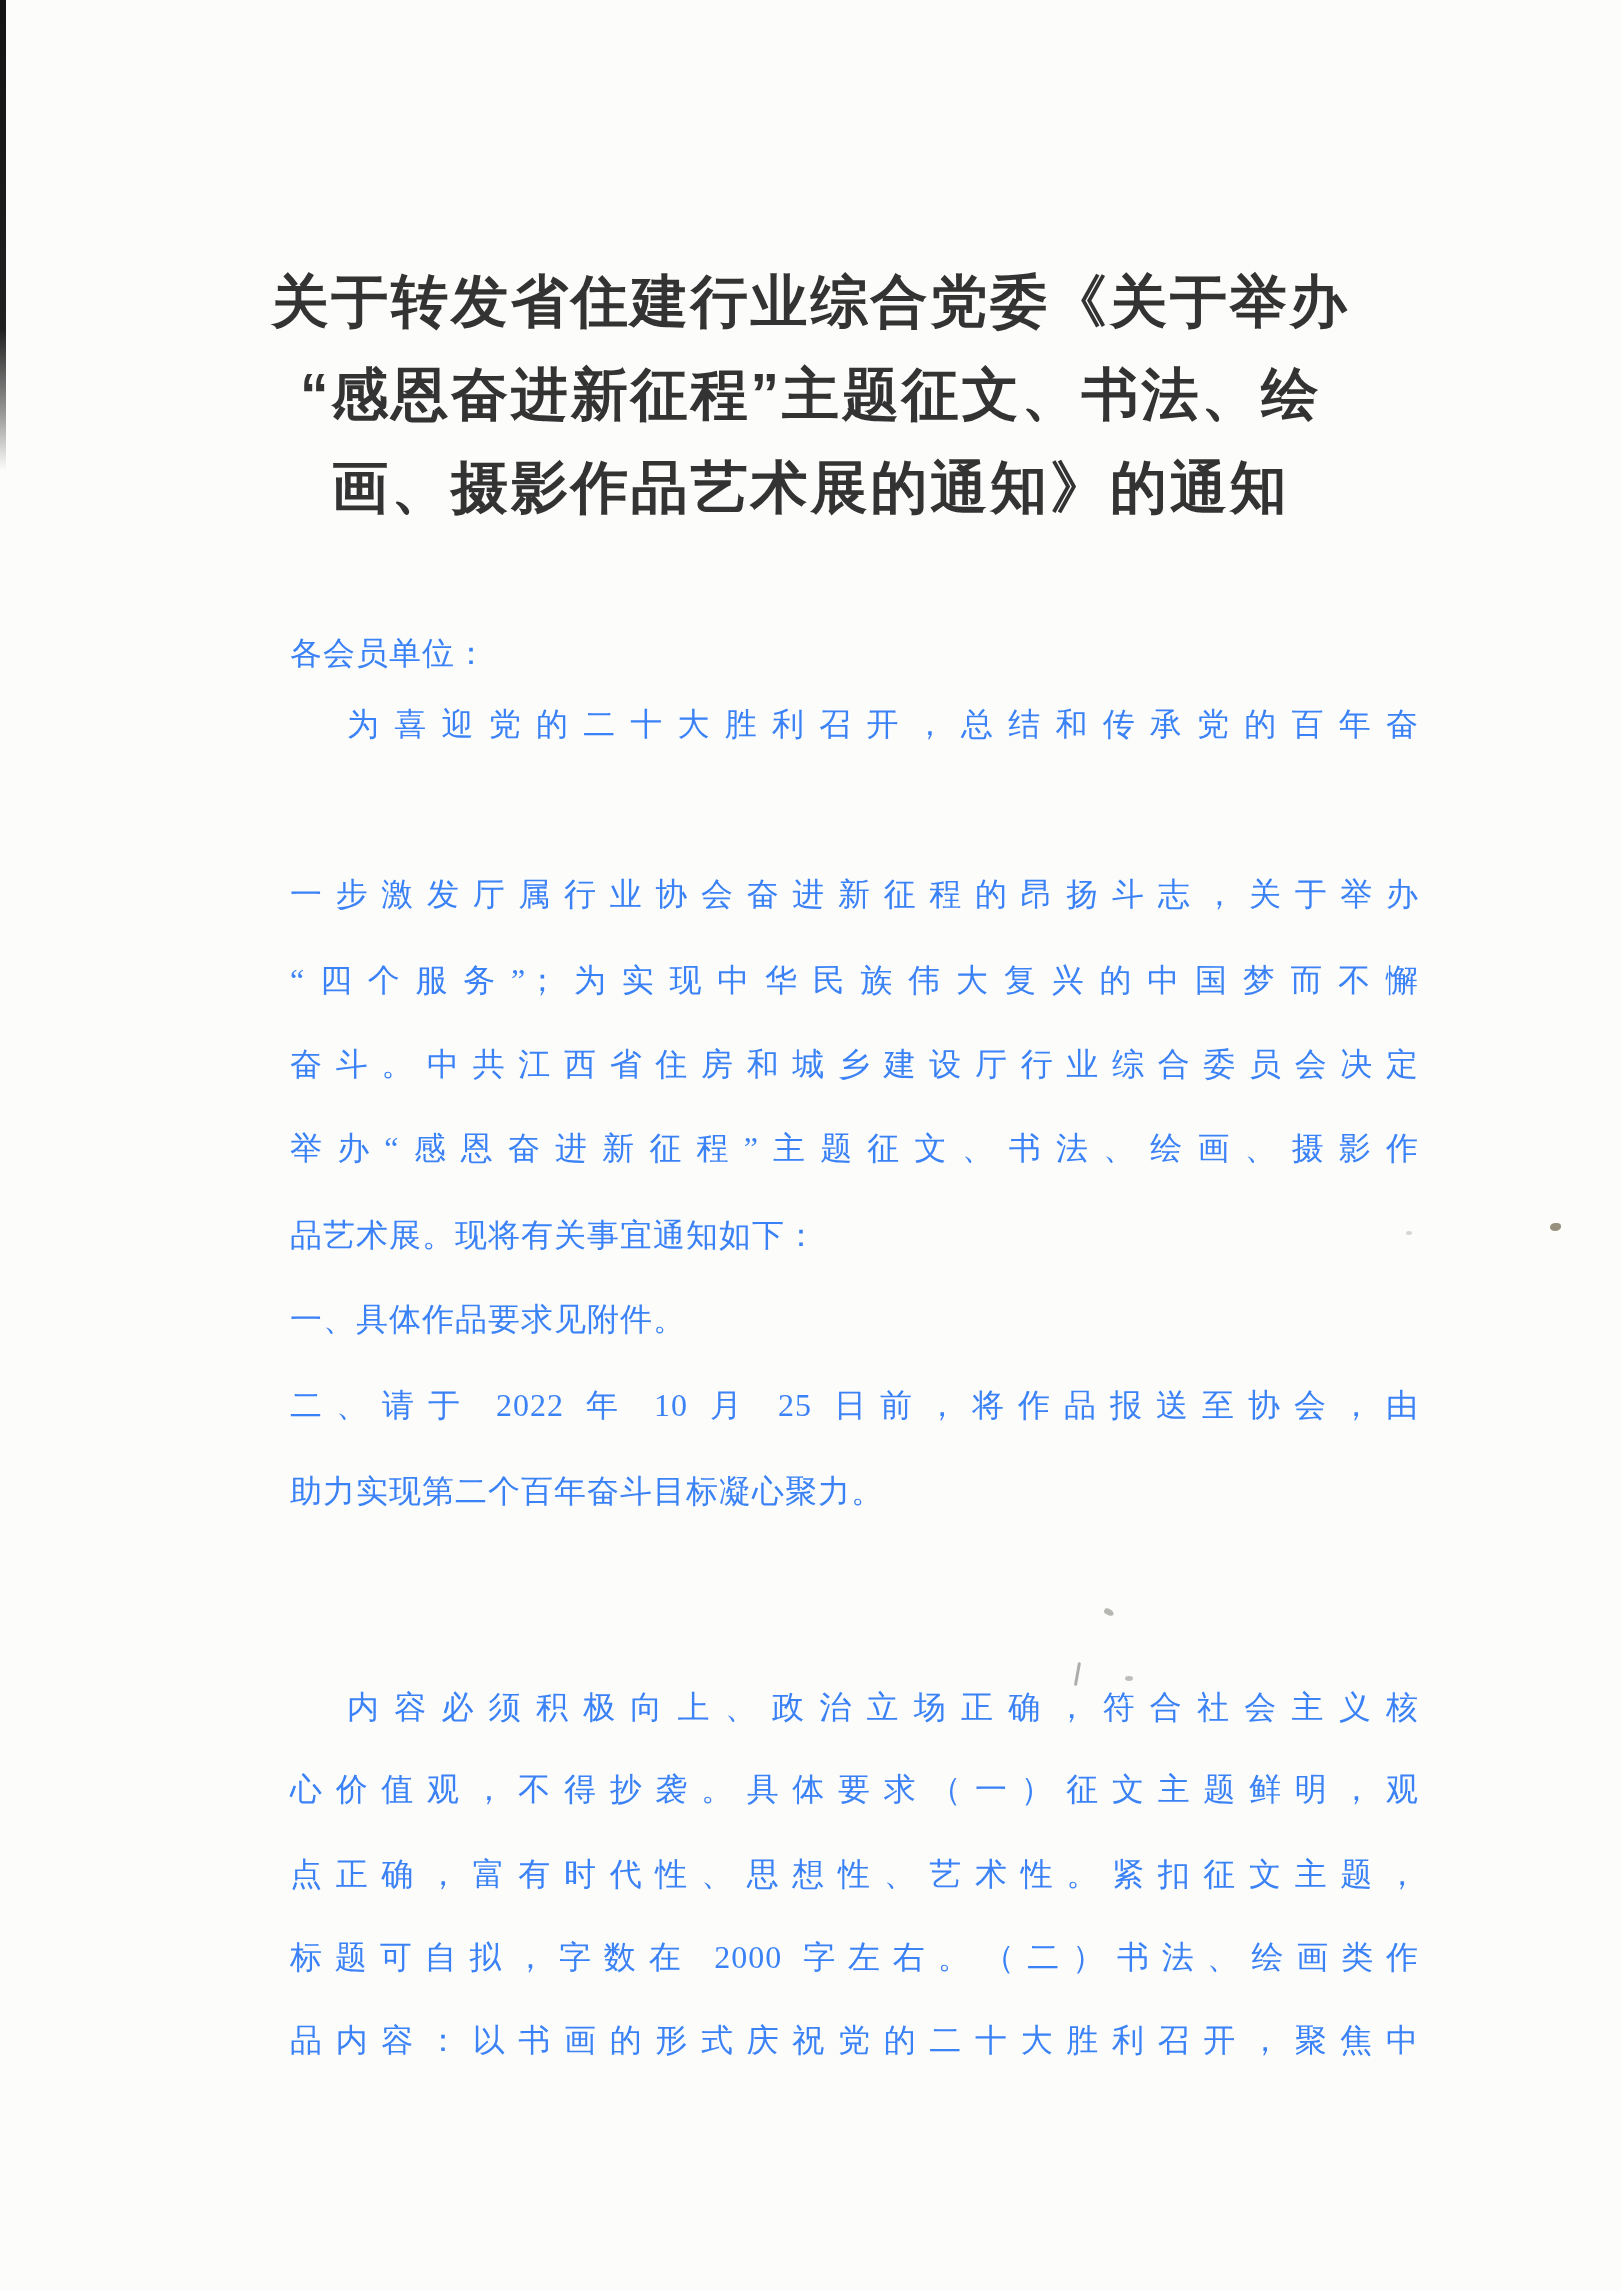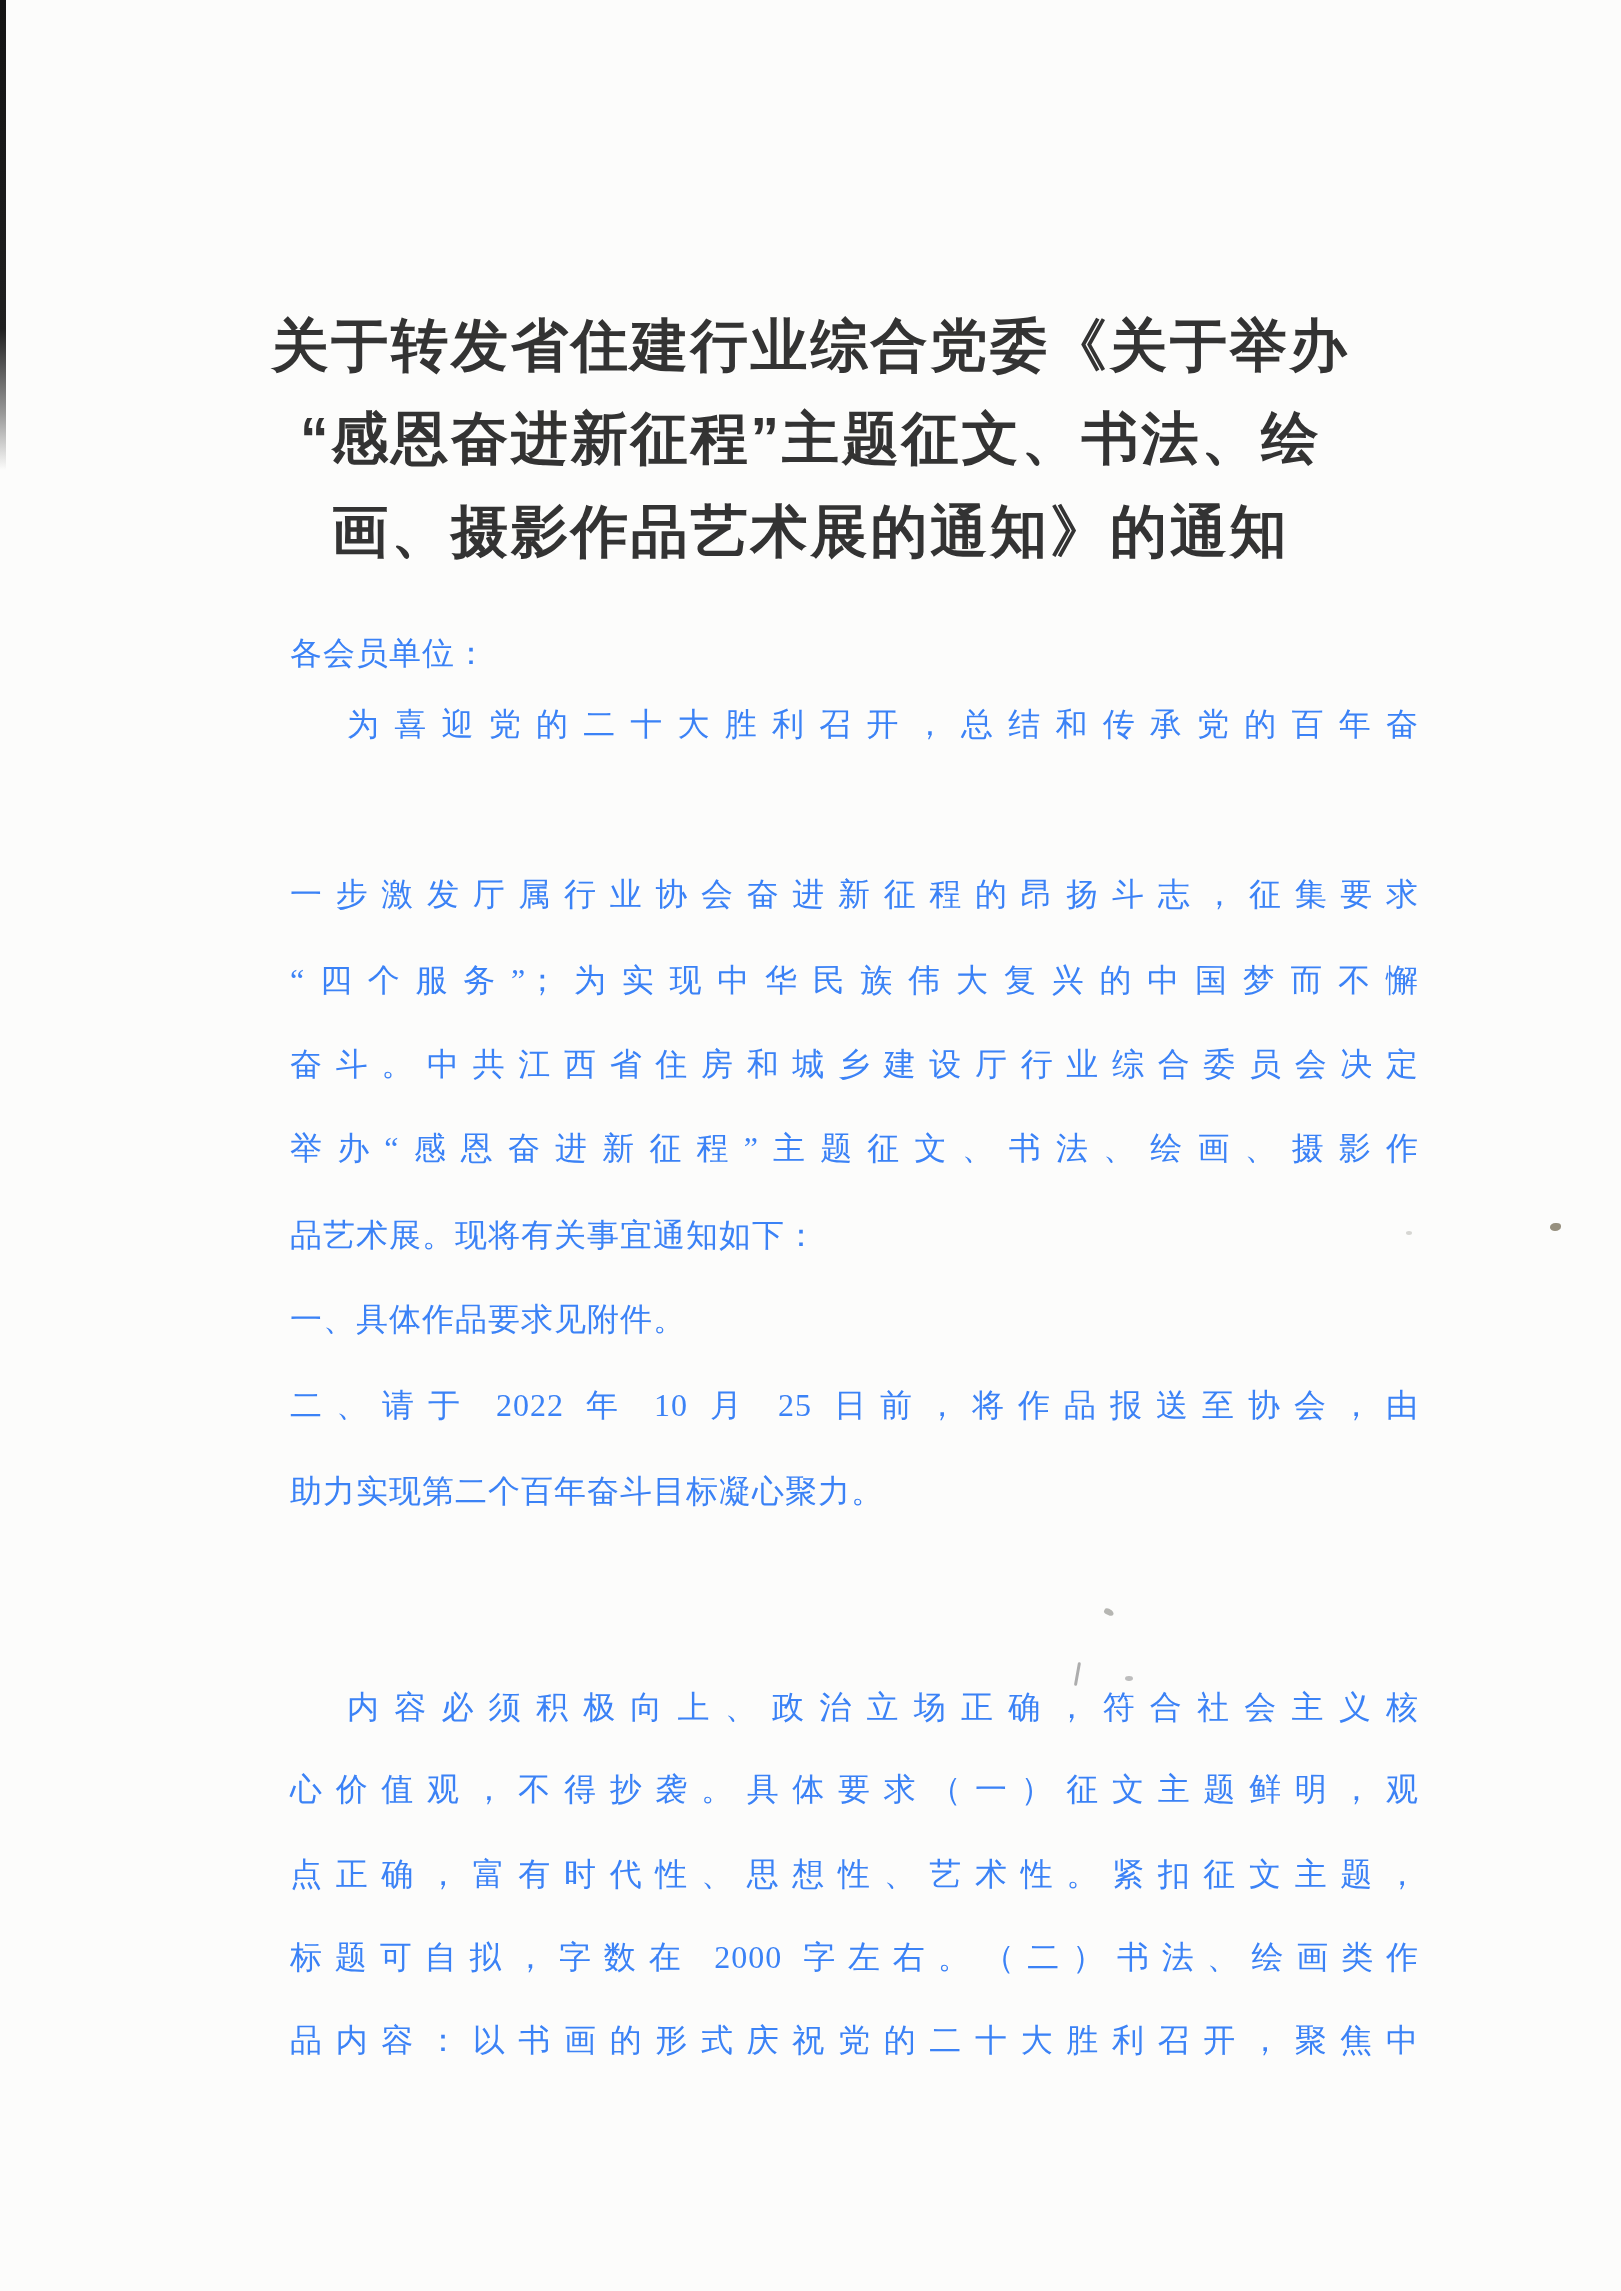--- a/index.html
+++ b/index.html
@@ -26,21 +26,20 @@
     position: absolute;
     left: 0;
     width: 1621px;
     text-align: center;
     font-family: "Liberation Sans", "DejaVu Sans", sans-serif;
     font-weight: bold;
     font-size: 57px;
     line-height: 69px;
     color: #333333;
     letter-spacing: 2.9px;
-    margin-top: 44px;
   }
   .line {
     position: absolute;
     left: 290px;
     width: 1129px;
     font-size: 32px;
     line-height: 51px;
     color: #3b82f6;
     letter-spacing: 1px;
   }
@@ -97,21 +96,21 @@
 
   <div class="edge-strip"></div>
 
   <div class="title-line" style="top:267px">关于转发省住建行业综合党委《关于举办</div>
   <div class="title-line" style="top:360px">“感恩奋进新征程”主题征文、书法、绘</div>
   <div class="title-line" style="top:453px">画、摄影作品艺术展的通知》的通知</div>
 
   <div class="line" style="top:628px">各会员单位：</div>
 
   <div class="line just indent" style="top:699px">为喜迎党的二十大胜利召开，总结和传承党的百年奋</div>
-  <div class="line just" style="top:869px">一步激发厅属行业协会奋进新征程的昂扬斗志，征集要求</div>
+  <div class="line just" style="top:869px">一步激发厅属行业协会奋进新征程的昂扬斗志，关于举办</div>
   <div class="line just" style="top:955px">“四个服务”；为实现中华民族伟大复兴的中国梦而不懈</div>
   <div class="line just" style="top:1039px">奋斗。中共江西省住房和城乡建设厅行业综合委员会决定</div>
   <div class="line just" style="top:1123px">举办“感恩奋进新征程”主题征文、书法、绘画、摄影作</div>
   <div class="line" style="top:1210px">品艺术展。现将有关事宜通知如下：</div>
   <div class="line" style="top:1294px">一、具体作品要求见附件。</div>
   <div class="line just" style="top:1380px">二、请于 2022 年 10 月 25 日前，将作品报送至协会，由</div>
   <div class="line" style="top:1466px">助力实现第二个百年奋斗目标凝心聚力。</div>
   <div class="line just indent" style="top:1682px">内容必须积极向上、政治立场正确，符合社会主义核</div>
   <div class="line just" style="top:1764px">心价值观，不得抄袭。具体要求（一）征文主题鲜明，观</div>
   <div class="line just" style="top:1849px">点正确，富有时代性、思想性、艺术性。紧扣征文主题，</div>

